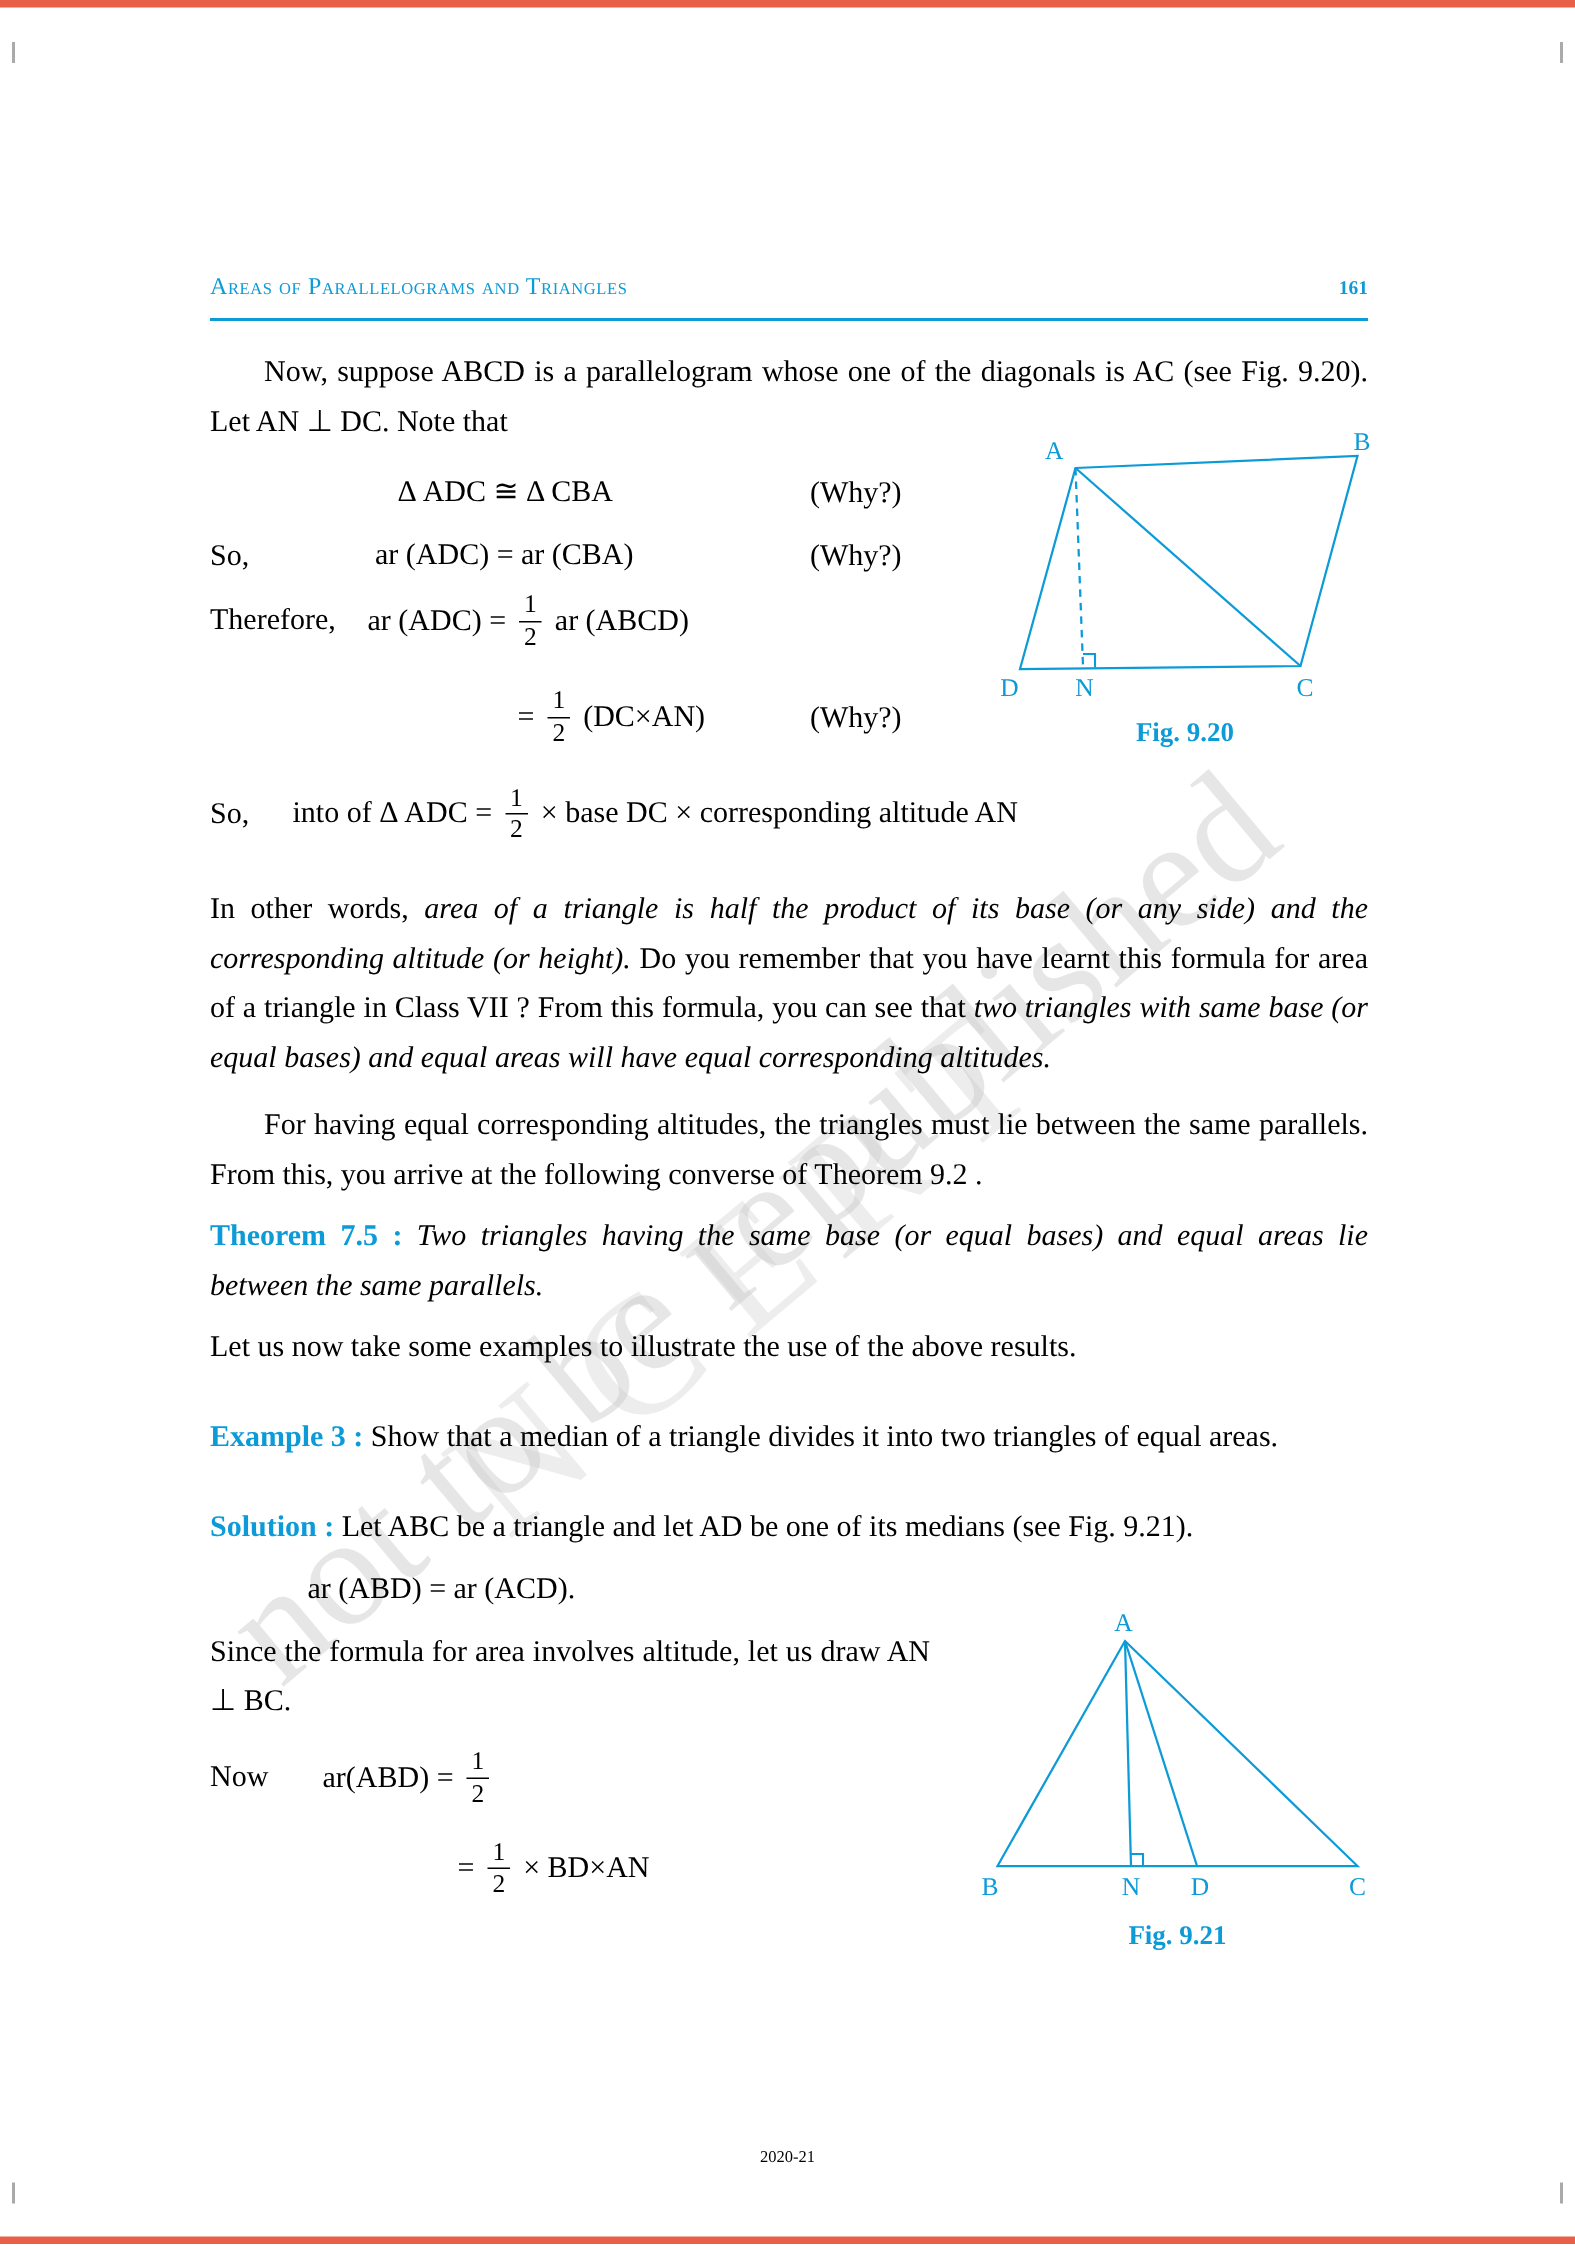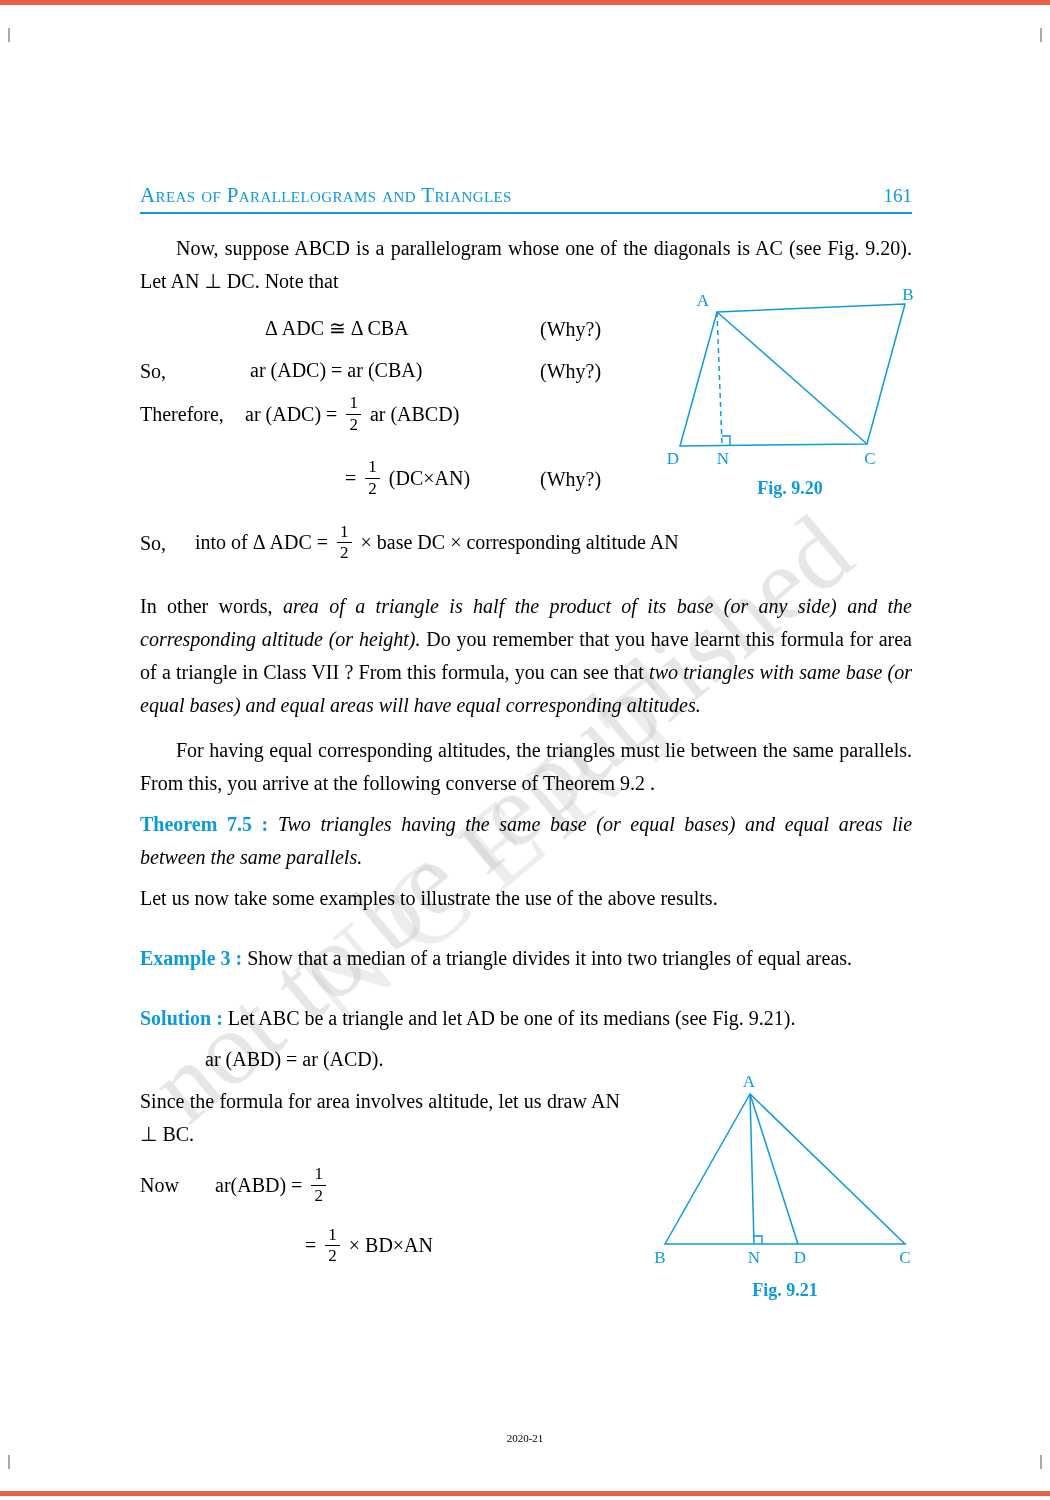--- a/index.html
+++ b/index.html
@@ -20,22 +20,22 @@
   
   .wm { position:absolute; color:#cacaca; opacity:0.45; white-space:nowrap; z-index:0;
         font-family:"Liberation Serif", serif; pointer-events:none; }
   .wm1 { left:165px; top:1040px; font-size:104px; transform:rotate(-40deg); transform-origin:0 50%; }
   .wm2 { left:315px; top:935px; font-size:112px; letter-spacing:26px; opacity:0.32; transform:rotate(-40deg); transform-origin:0 50%; }
 
   
   .header { position:absolute; left:140px; top:183px; width:772px; z-index:2;
             display:flex; justify-content:space-between; align-items:baseline;
             color:#0D9BD8; }
-  .header .title { font-variant:small-caps; font-size:21px; letter-spacing:0.4px; }
-  .header .pnum { font-size:19px; }
+  .header .title { font-variant:small-caps; font-size:16px; letter-spacing:0.4px; }
+  .header .pnum { font-size:13px;font-weight:bold; }
   .hrule { position:absolute; left:140px; top:212px; width:772px; height:2px; background:#0D9BD8; z-index:2; }
 
   
   .content { position:absolute; left:140px; top:232px; width:772px; z-index:1;
              font-size:20px; line-height:33px; }
   p.body { text-align:justify; }
   .indent { text-indent:36px; }
   .it { font-style:italic; }
   .accent { color:#0D9BD8; font-weight:bold; }
 

